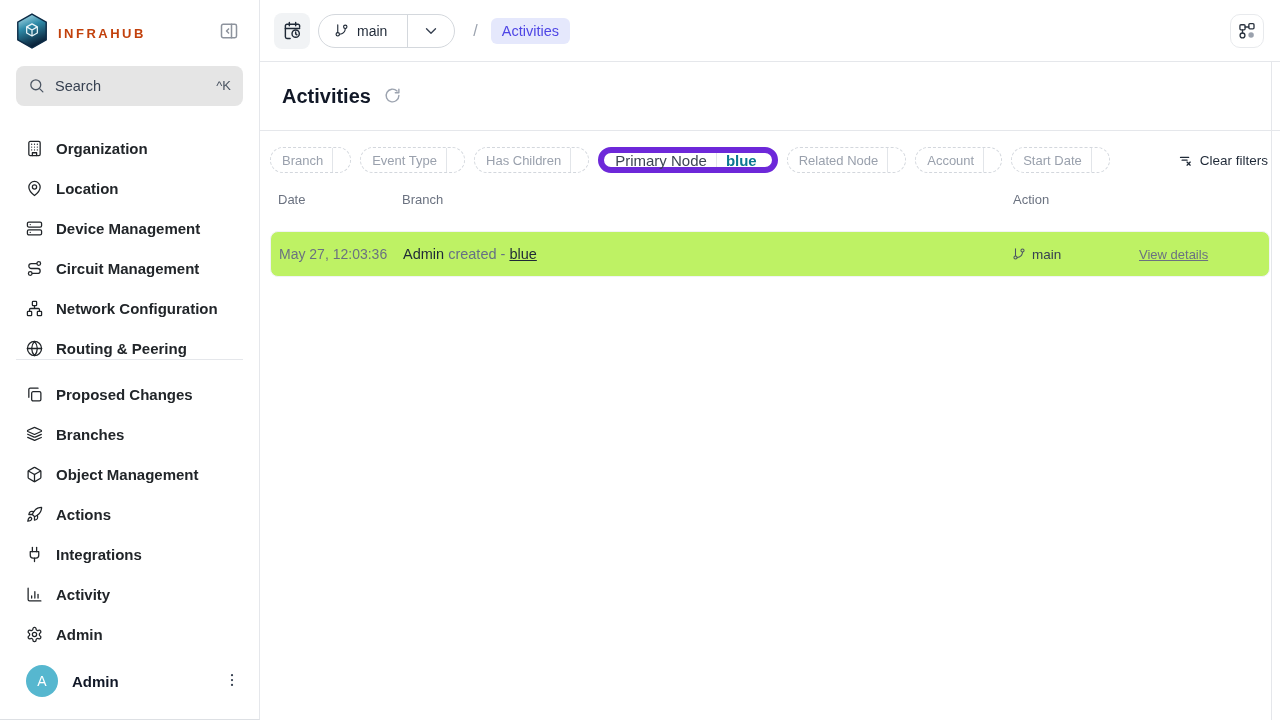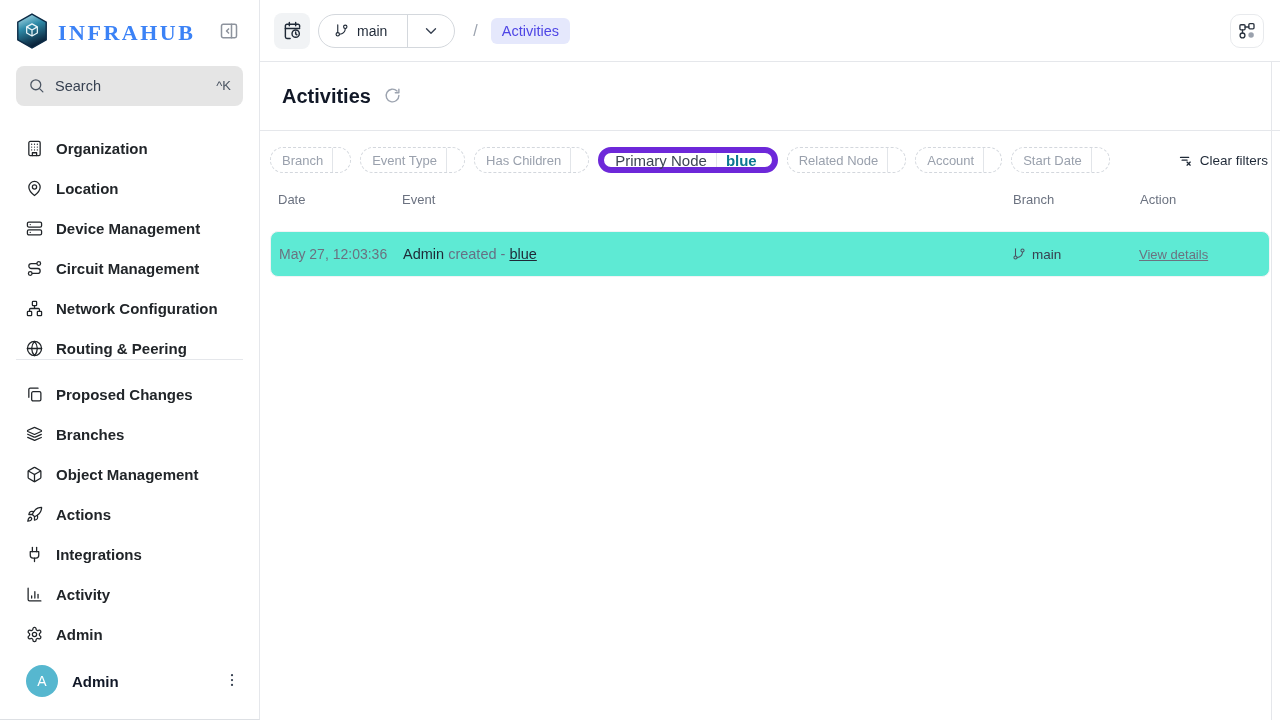--- a/index.html
+++ b/index.html
@@ -4,21 +4,21 @@
 <style>
   * { margin:0; padding:0; box-sizing:border-box; }
   html,body { width:1280px; height:720px; overflow:hidden; background:#fff;
     font-family:"Liberation Sans","DejaVu Sans",sans-serif; color:#212529; }
   .app { display:flex; width:1280px; height:720px; }
 
   
   .sidebar { width:260px; flex:0 0 260px; display:flex; flex-direction:column;
     border-right:1px solid #e5e7eb; border-bottom:1px solid #dde0e4; background:#fff; }
   .logo-row { display:flex; align-items:center; padding:13px 16px 0 16px; }
-  .brand { flex:1; margin-left:10px; font-size:22px; font-weight:800; letter-spacing:2.5px; color:#3b82f6;font-family:Liberation Serif, serif; }
+  .brand { flex:1; margin-left:10px; font-size:13px; font-weight:800; letter-spacing:2.5px; color:#c2410c; }
   .collapse-btn { width:24px; height:24px; color:#8d939d; cursor:pointer; }
   .collapse-btn svg { width:20px; height:20px; }
 
   .search-box { margin:13px 16px 0; height:40px; background:#e5e5e5; border-radius:8px;
     display:flex; align-items:center; padding:0 12px; gap:10px; cursor:pointer; }
   .search-box .icon { width:17px; height:17px; color:#4b5563; }
   .search-text { flex:1; font-size:14.5px; color:#374151; }
   .search-kbd { font-size:13px; color:#4b5563; }
 
   .nav-group { margin-top:23px;font-weight:bold; }
@@ -75,21 +75,21 @@
   .chip .chip-plus { padding:0 9px 0 8px; display:flex; align-items:center; color:#aab0ba; }
   .chip .chip-value { padding:0 6px 0 9px; color:#0c7792; font-weight:600; }
   .chip .chip-x { padding:0 9px 0 0; display:flex; align-items:center; color:#b3bac4; }
   .clear-filters { margin-left:auto; display:flex; align-items:center; gap:7px;
     font-size:13.5px; color:#1f2937; cursor:pointer; padding-right:2px; }
   .clear-filters svg { width:15px; height:15px; }
 
   .table-head { display:grid; grid-template-columns:124px 1fr 127px 122px;
     margin:19px 10px 12px; padding:0 8px; font-size:13px; font-weight:500; color:#6b7280; }
   .data-row { display:grid; grid-template-columns:124px 1fr 127px 122px; align-items:center;
-    margin:12px 10px 0; padding:0 8px; height:46px; background:#5eead4;
+    margin:12px 10px 0; padding:0 8px; height:46px; background:#bef264;
     border:1px solid #f1f3f5; border-radius:8px; cursor:pointer; }
   .cell-date { font-size:14px; color:#6b7280; }
   .cell-event { font-size:14.5px; }
   .event-actor { color:#1f2937; }
   .event-verb { color:#667085; }
   .event-object { color:#1f2937; text-decoration:underline; }
   .cell-branch { display:flex; align-items:center; gap:6px; font-size:13.5px; color:#374151; }
   .cell-branch .icon { width:14px; height:14px; color:#4b5563; }
   .cell-branch .icon svg { width:14px; height:14px; }
   .action-link { font-size:13px; color:#6b7280; text-decoration:underline;text-align:center; }
@@ -381,21 +381,20 @@
               <path d="m14.5 14.5 5 5"></path>
               <path d="m19.5 14.5-5 5"></path>
             </svg>
           </span>
         <span>Clear filters</span>
       </div>
     </div>
 
     <div class="table-head">
       <span>Date</span>
-      <span>Event</span>
       <span>Branch</span>
       <span>Action</span>
     </div>
     <div>
   <div class="data-row">
     <span class="cell-date">May 27, 12:03:36</span>
     <span class="cell-event">
       <span class="event-actor">Admin</span>
       <span class="event-verb">created -</span>
       <span class="event-object">blue</span>

